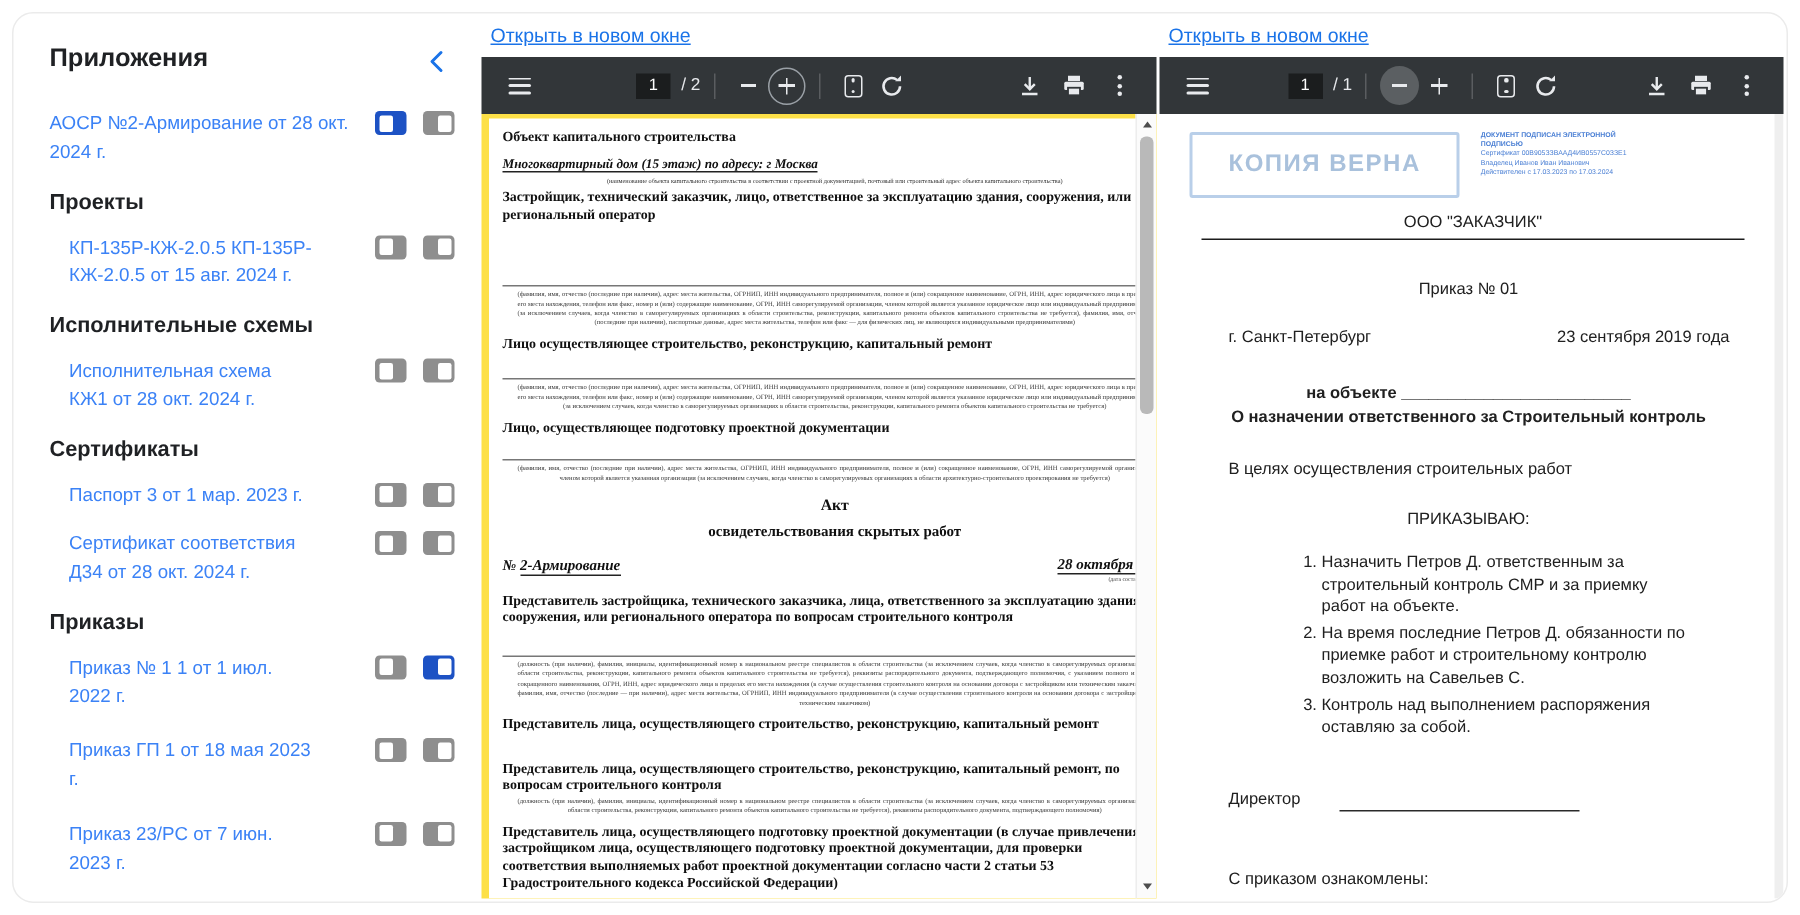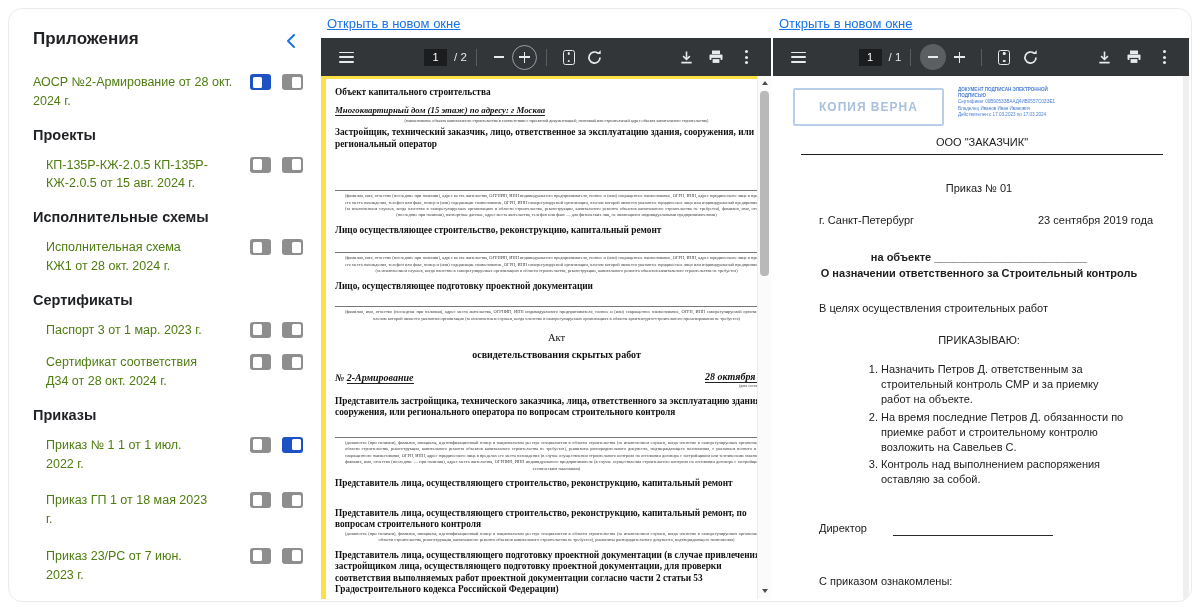--- a/index.html
+++ b/index.html
@@ -9,21 +9,21 @@
 
   
   .sidebar{position:absolute;left:0;top:0;width:310px;height:100%;padding:20px 10px 0 24px;box-sizing:border-box;}
   .sb-head{display:flex;align-items:flex-start;justify-content:space-between;margin-bottom:20px;}
   .sb-title{font-size:17px;font-weight:700;color:#1f2124;}
   .sb-collapse{width:24px;height:24px;display:flex;align-items:center;justify-content:center;cursor:pointer;margin-right:6px;}
   .sb-group-header{font-size:14.5px;font-weight:700;color:#1f2124;margin:16px 0 13px;}
   .sb-row{display:flex;align-items:flex-start;margin-bottom:14px;}
   .sb-row.indent{margin-left:13px;gap:32px;}
   .sb-row.spaced{margin-bottom:18px;}
-  .sb-label{flex:1;font-size:12.5px;color:#4d7c0f;line-height:1.5;padding-right:10px;}
+  .sb-label{flex:1;font-size:12.5px;color:#3b82f6;line-height:1.5;padding-right:10px;}
   .sb-btns{display:flex;gap:11px;margin-top:1px;margin-right:6px;}
   .doc-btn{width:21px;height:16px;border-radius:3px;background:#8e8e8e;position:relative;cursor:pointer;}
   .doc-btn::after{content:"";position:absolute;top:2.5px;width:9px;height:11px;background:#fff;border-radius:1.5px;}
   .doc-btn.pos-left::after{left:2.5px;}
   .doc-btn.pos-right::after{right:2.5px;}
   .doc-btn.active{background:#1d52c4;}
 
   
   .panel{position:absolute;top:4px;bottom:2px;display:flex;flex-direction:column;}
   .panel-mid{left:312px;width:450px;}
@@ -70,32 +70,32 @@
   .rscroll{position:absolute;right:0;top:0;bottom:0;width:6px;background:#efefef;}
 
   
   .adoc{font-family:"Liberation Serif",serif;color:#101010;width:452px;padding:8px 0 0 9px;box-sizing:border-box;}
   .adoc .h{font-size:9.3px;font-weight:700;line-height:1.25;}
   .adoc .val{font-size:8.8px;font-style:italic;font-weight:700;border-bottom:0.8px solid #222;display:inline-block;margin-top:2px;}
   .adoc .legend{font-size:4.2px;color:#333;text-align:center;line-height:1.3;margin-top:1px;}
   .adoc .fp{font-size:4.4px;color:#3a3a3a;line-height:1.45;text-align:justify;text-align-last:center;margin:0 10px;}
   .adoc .hairline{border-top:0.8px solid #777;margin:0 2px 2px 0;}
   .adoc .ctr{text-align:center;}
-  .adoc .act-word{font-size:10.5px;font-weight:400;margin-top:10px;}
+  .adoc .act-word{font-size:10.5px;font-weight:700;margin-top:10px;}
   .adoc .act-sub{font-size:10px;font-weight:700;margin-top:6px;}
   .adoc .numrow{display:flex;justify-content:space-between;align-items:flex-end;margin-top:11px;font-size:10px;font-style:italic;font-weight:700;}
   .adoc .u{border-bottom:0.8px solid #222;}
   .adoc .date-legend{font-size:3.9px;color:#444;text-align:right;font-style:normal;font-weight:400;margin-top:1px;}
   .sp40{height:40px;} .sp20{height:20px;} .sp18{height:18px;} .sp16{height:16px;} .sp14{height:14px;}
   .mt4{margin-top:4px;} .mt6{margin-top:6px;} .mt8{margin-top:8px;} .mt3{margin-top:3px;}
 
   
   .odoc{font-size:11px;color:#202020;line-height:1.35;padding:8px 18px 0 20px;}
   .stamp-row{display:flex;align-items:flex-start;gap:14px;}
-  .copy-stamp{border:2px solid #b9cfe9;color:#a9c1dc;font-weight:700;font-size:12px;letter-spacing:1px;
+  .copy-stamp{border:2px solid #b9cfe9;color:#a9c1dc;font-weight:700;font-size:16px;letter-spacing:1px;
     padding:9px 24px;border-radius:2px;margin-top:4px;}
   .esign{font-size:4.6px;color:#4a7fd4;line-height:1.35;width:150px;margin-top:3px;}
   .esign .b{font-weight:700;}
   .company{text-align:center;font-size:11px;margin-top:9px;padding-bottom:4px;border-bottom:1.6px solid #1c1c1c;margin-left:8px;margin-right:2px;}
   .order-title{text-align:center;margin-top:26px;}
   .city-row{display:flex;justify-content:space-between;margin-top:17px;padding:0 12px 0 26px;}
   .subject{text-align:center;font-weight:700;margin-top:22px;line-height:1.45;}
   .intro{margin-top:19px;padding-left:26px;}
   .order-word{text-align:center;margin-top:18px;}
   .odoc ol{margin:14px 0 0 0;padding-left:88px;padding-right:40px;}

